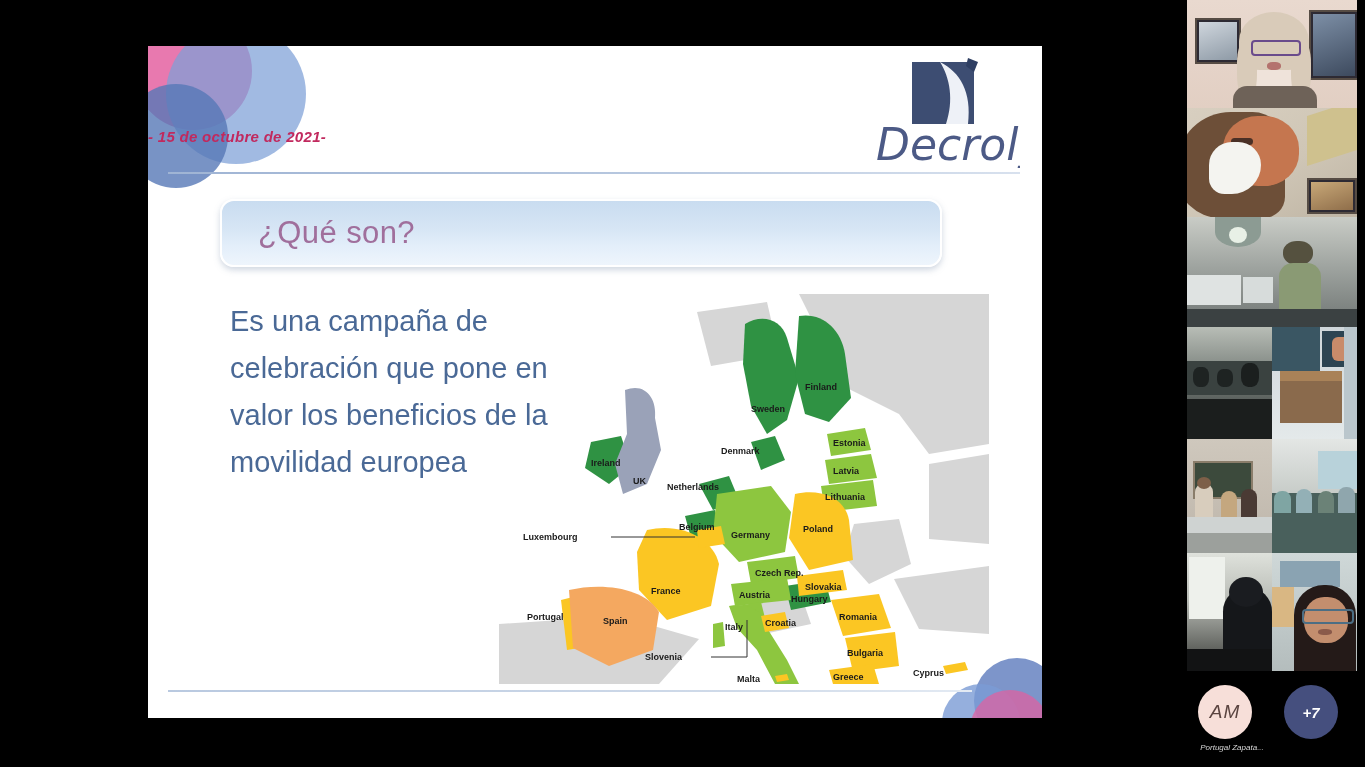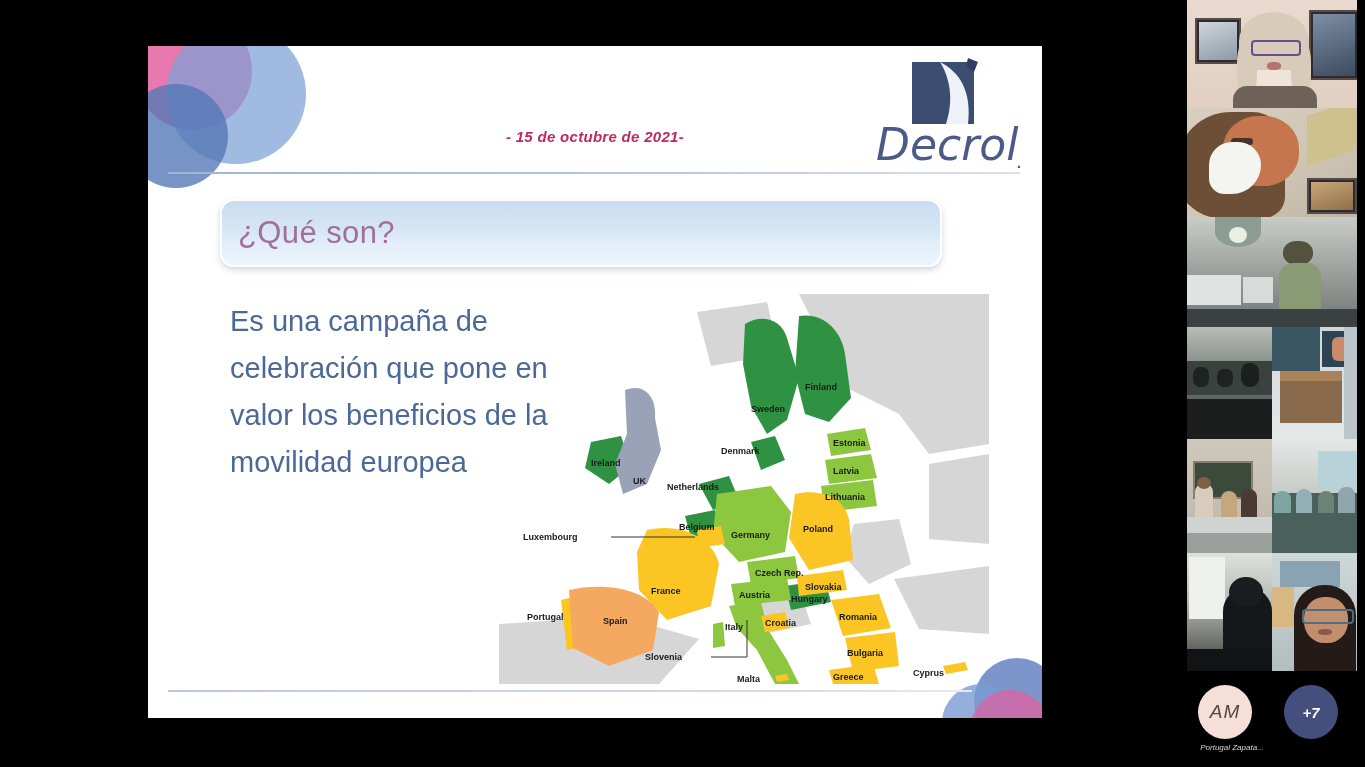--- a/index.html
+++ b/index.html
@@ -25,21 +25,21 @@
   .deco-br-blue2{right:22px;bottom:-44px;width:78px;height:78px;background:rgba(122,155,212,0.80);}
   .deco-br-pink{right:-8px;bottom:-52px;width:80px;height:80px;background:rgba(225,96,160,0.72);}
 
   
   .slide-header{position:absolute;left:0;top:0;width:100%;height:132px;}
   .title-main{
     position:absolute;left:0;right:0;top:46px;text-align:center;
     color:#c1295e;font-size:22px;font-weight:600;letter-spacing:.6px;
   }
   .title-sub{
-    position:absolute;left:0;right:0;top:82px;text-align:center;
+    position:absolute;left:0;right:0;top:82px;
     color:#c1295e;font-size:15px;font-style:italic;font-weight:600;letter-spacing:.3px;
   }
 
   
   .logo{position:absolute;right:22px;top:10px;width:152px;height:112px;}
   .logo svg{display:block;}
 
   
   .rule-top{
     position:absolute;left:20px;right:22px;top:126px;height:2px;
@@ -53,21 +53,21 @@
   
   .banner{
     position:absolute;left:72px;top:153px;width:718px;height:64px;
     border-radius:14px;
     background:linear-gradient(180deg,#c9dcf0 0%,#d7e6f5 45%,#e3eefa 70%,#eef5fc 100%);
     border:2px solid #ffffff;
     box-shadow:0 3px 6px rgba(120,140,170,0.35);
     display:flex;align-items:center;
   }
   .banner-text{
-    margin-left:16px;color:#a06f9c;font-size:31px;letter-spacing:.4px;
+    margin-left:36px;color:#a06f9c;font-size:31px;letter-spacing:.4px;
   }
 
   
   .body-text{
     position:absolute;left:82px;top:252px;width:384px;
     color:#4a6996;font-size:29px;line-height:1.62;
   }
 
   
   .map-wrap{position:absolute;left:351px;top:248px;width:490px;height:390px;}

